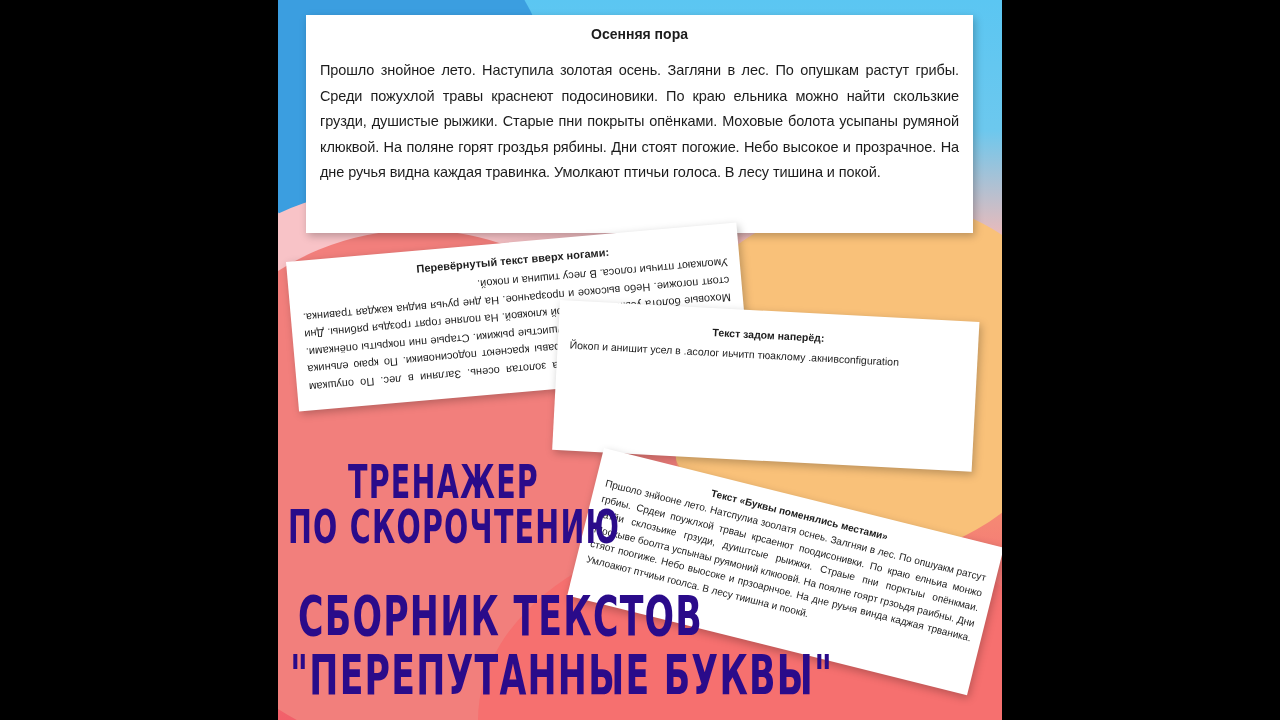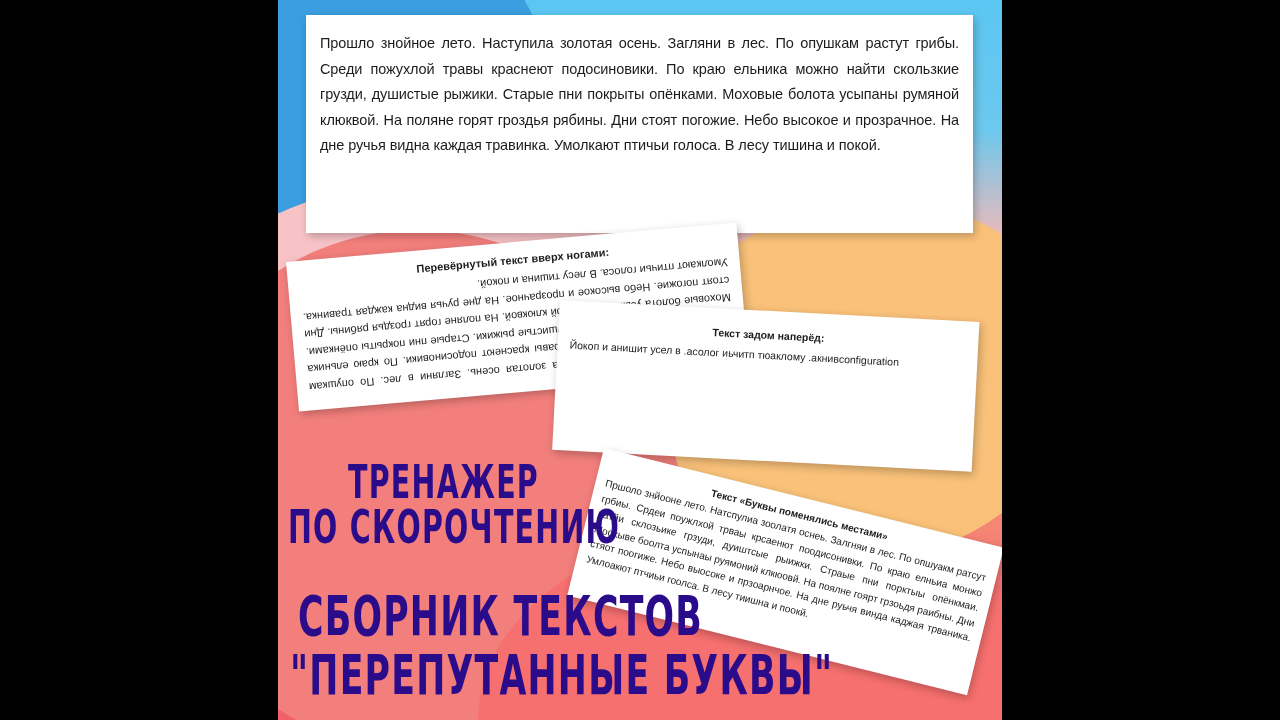--- a/index.html
+++ b/index.html
@@ -36,20 +36,21 @@
 <body>
 
 <div class="panel">
   <div class="blob b1"></div>
   <div class="blob b5"></div>
   <div class="blob b3"></div>
   <div class="blob b2"></div>
   <div class="blob b4"></div>
 
   <div class="card c1">
+    <div class="ttl">Осенняя пора</div>
     <div class="body">Прошло знойное лето. Наступила золотая осень. Загляни в лес. По опушкам растут грибы. Среди пожухлой травы краснеют подосиновики. По краю ельника можно найти скользкие грузди, душистые рыжики. Старые пни покрыты опёнками. Моховые болота усыпаны румяной клюквой. На поляне горят гроздья рябины. Дни стоят погожие. Небо высокое и прозрачное. На дне ручья видна каждая травинка. Умолкают птичьи голоса. В лесу тишина и покой.</div>
   </div>
 
   <div class="card c2">
     <div class="ttl">Перевёрнутый текст вверх ногами:</div>
     <div class="body">Прошло знойное лето. Наступила золотая осень. Загляни в лес. По опушкам растут грибы. Среди пожухлой травы краснеют подосиновики. По краю ельника можно найти скользкие грузди, душистые рыжики. Старые пни покрыты опёнками. Моховые болота усыпаны румяной клюквой. На поляне горят гроздья рябины. Дни стоят погожие. Небо высокое и прозрачное. На дне ручья видна каждая травинка. Умолкают птичьи голоса. В лесу тишина и покой.</div>
   </div>
 
   <div class="card c3">
     <div class="ttl">Текст задом наперёд:</div>

